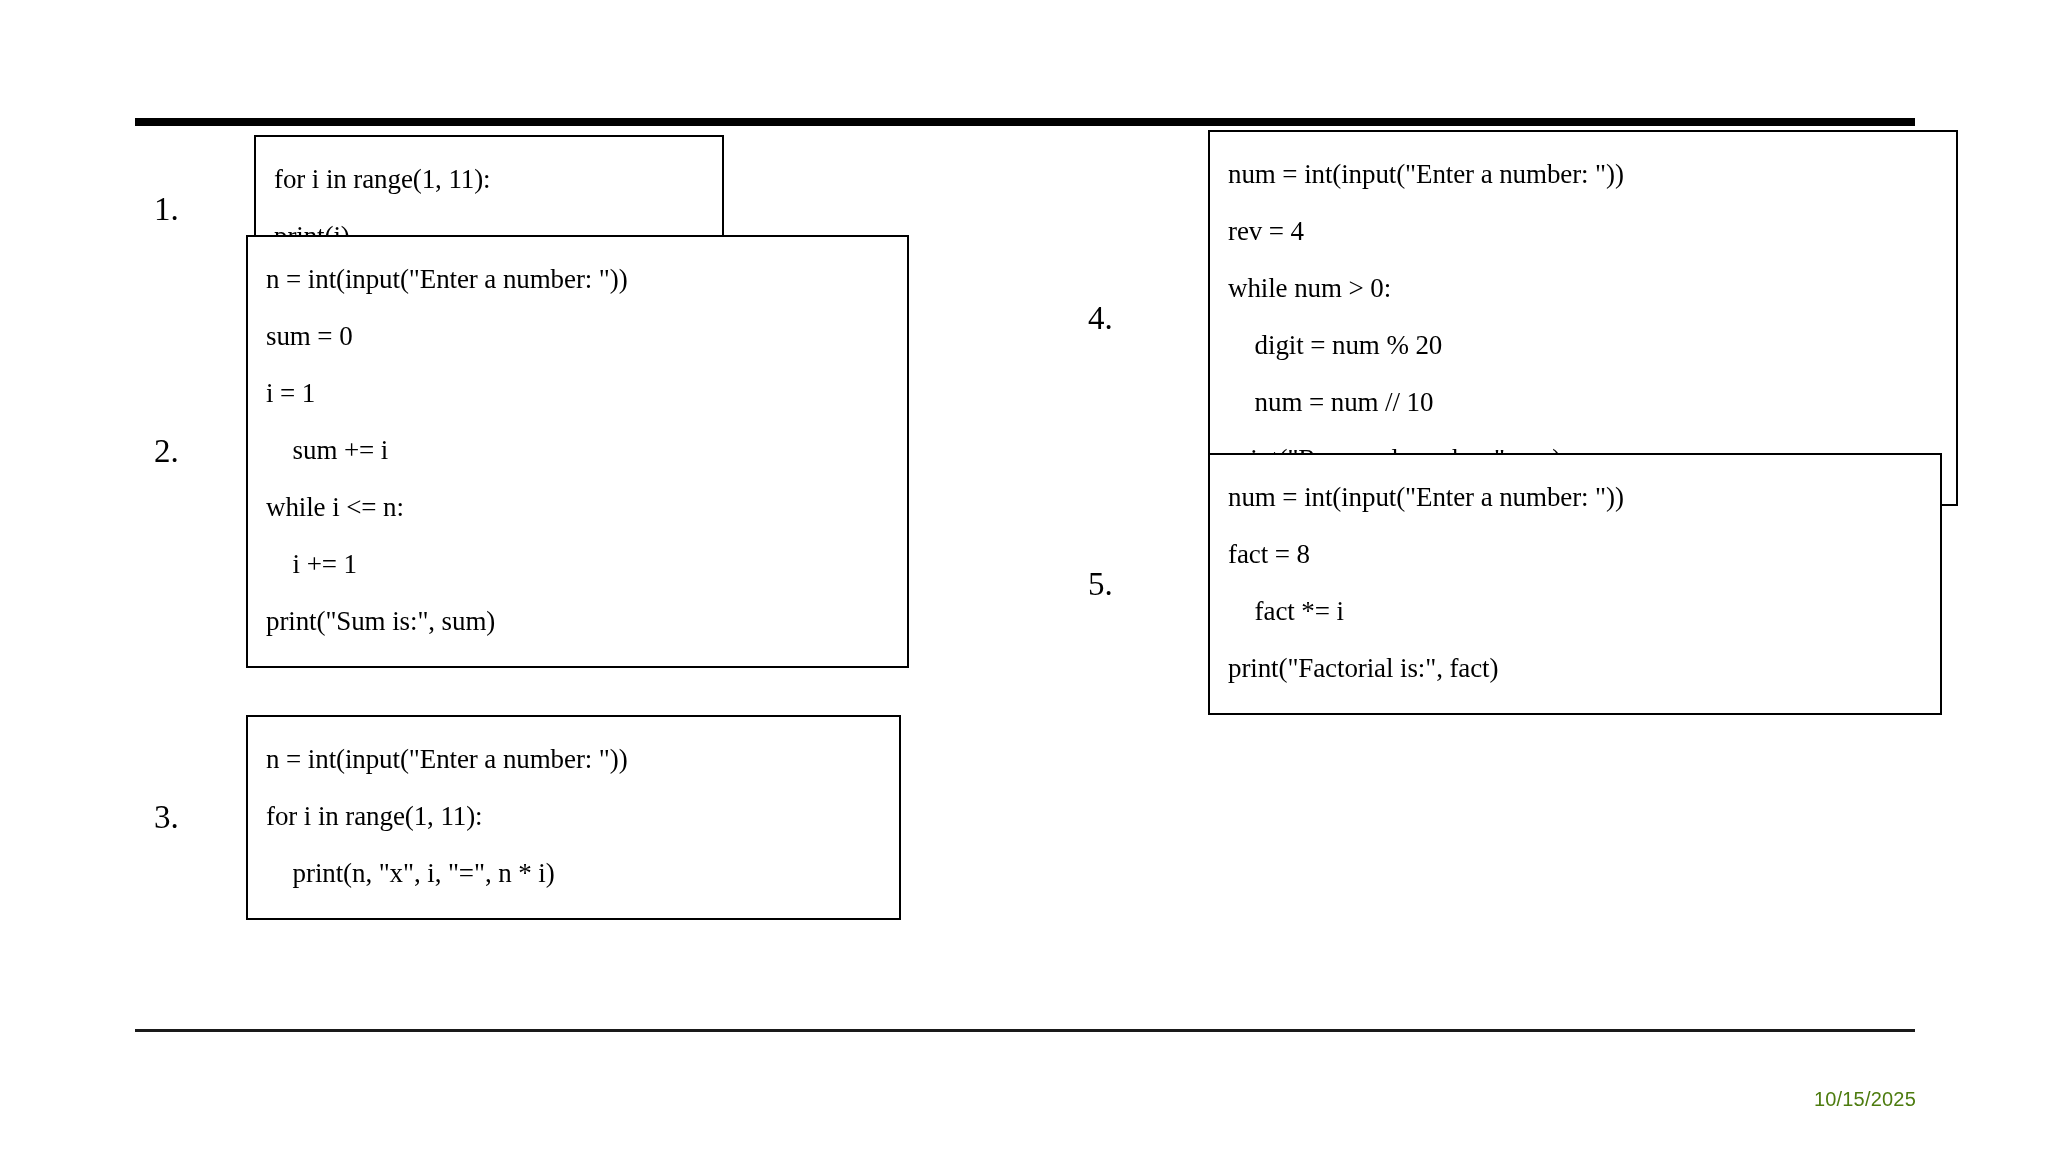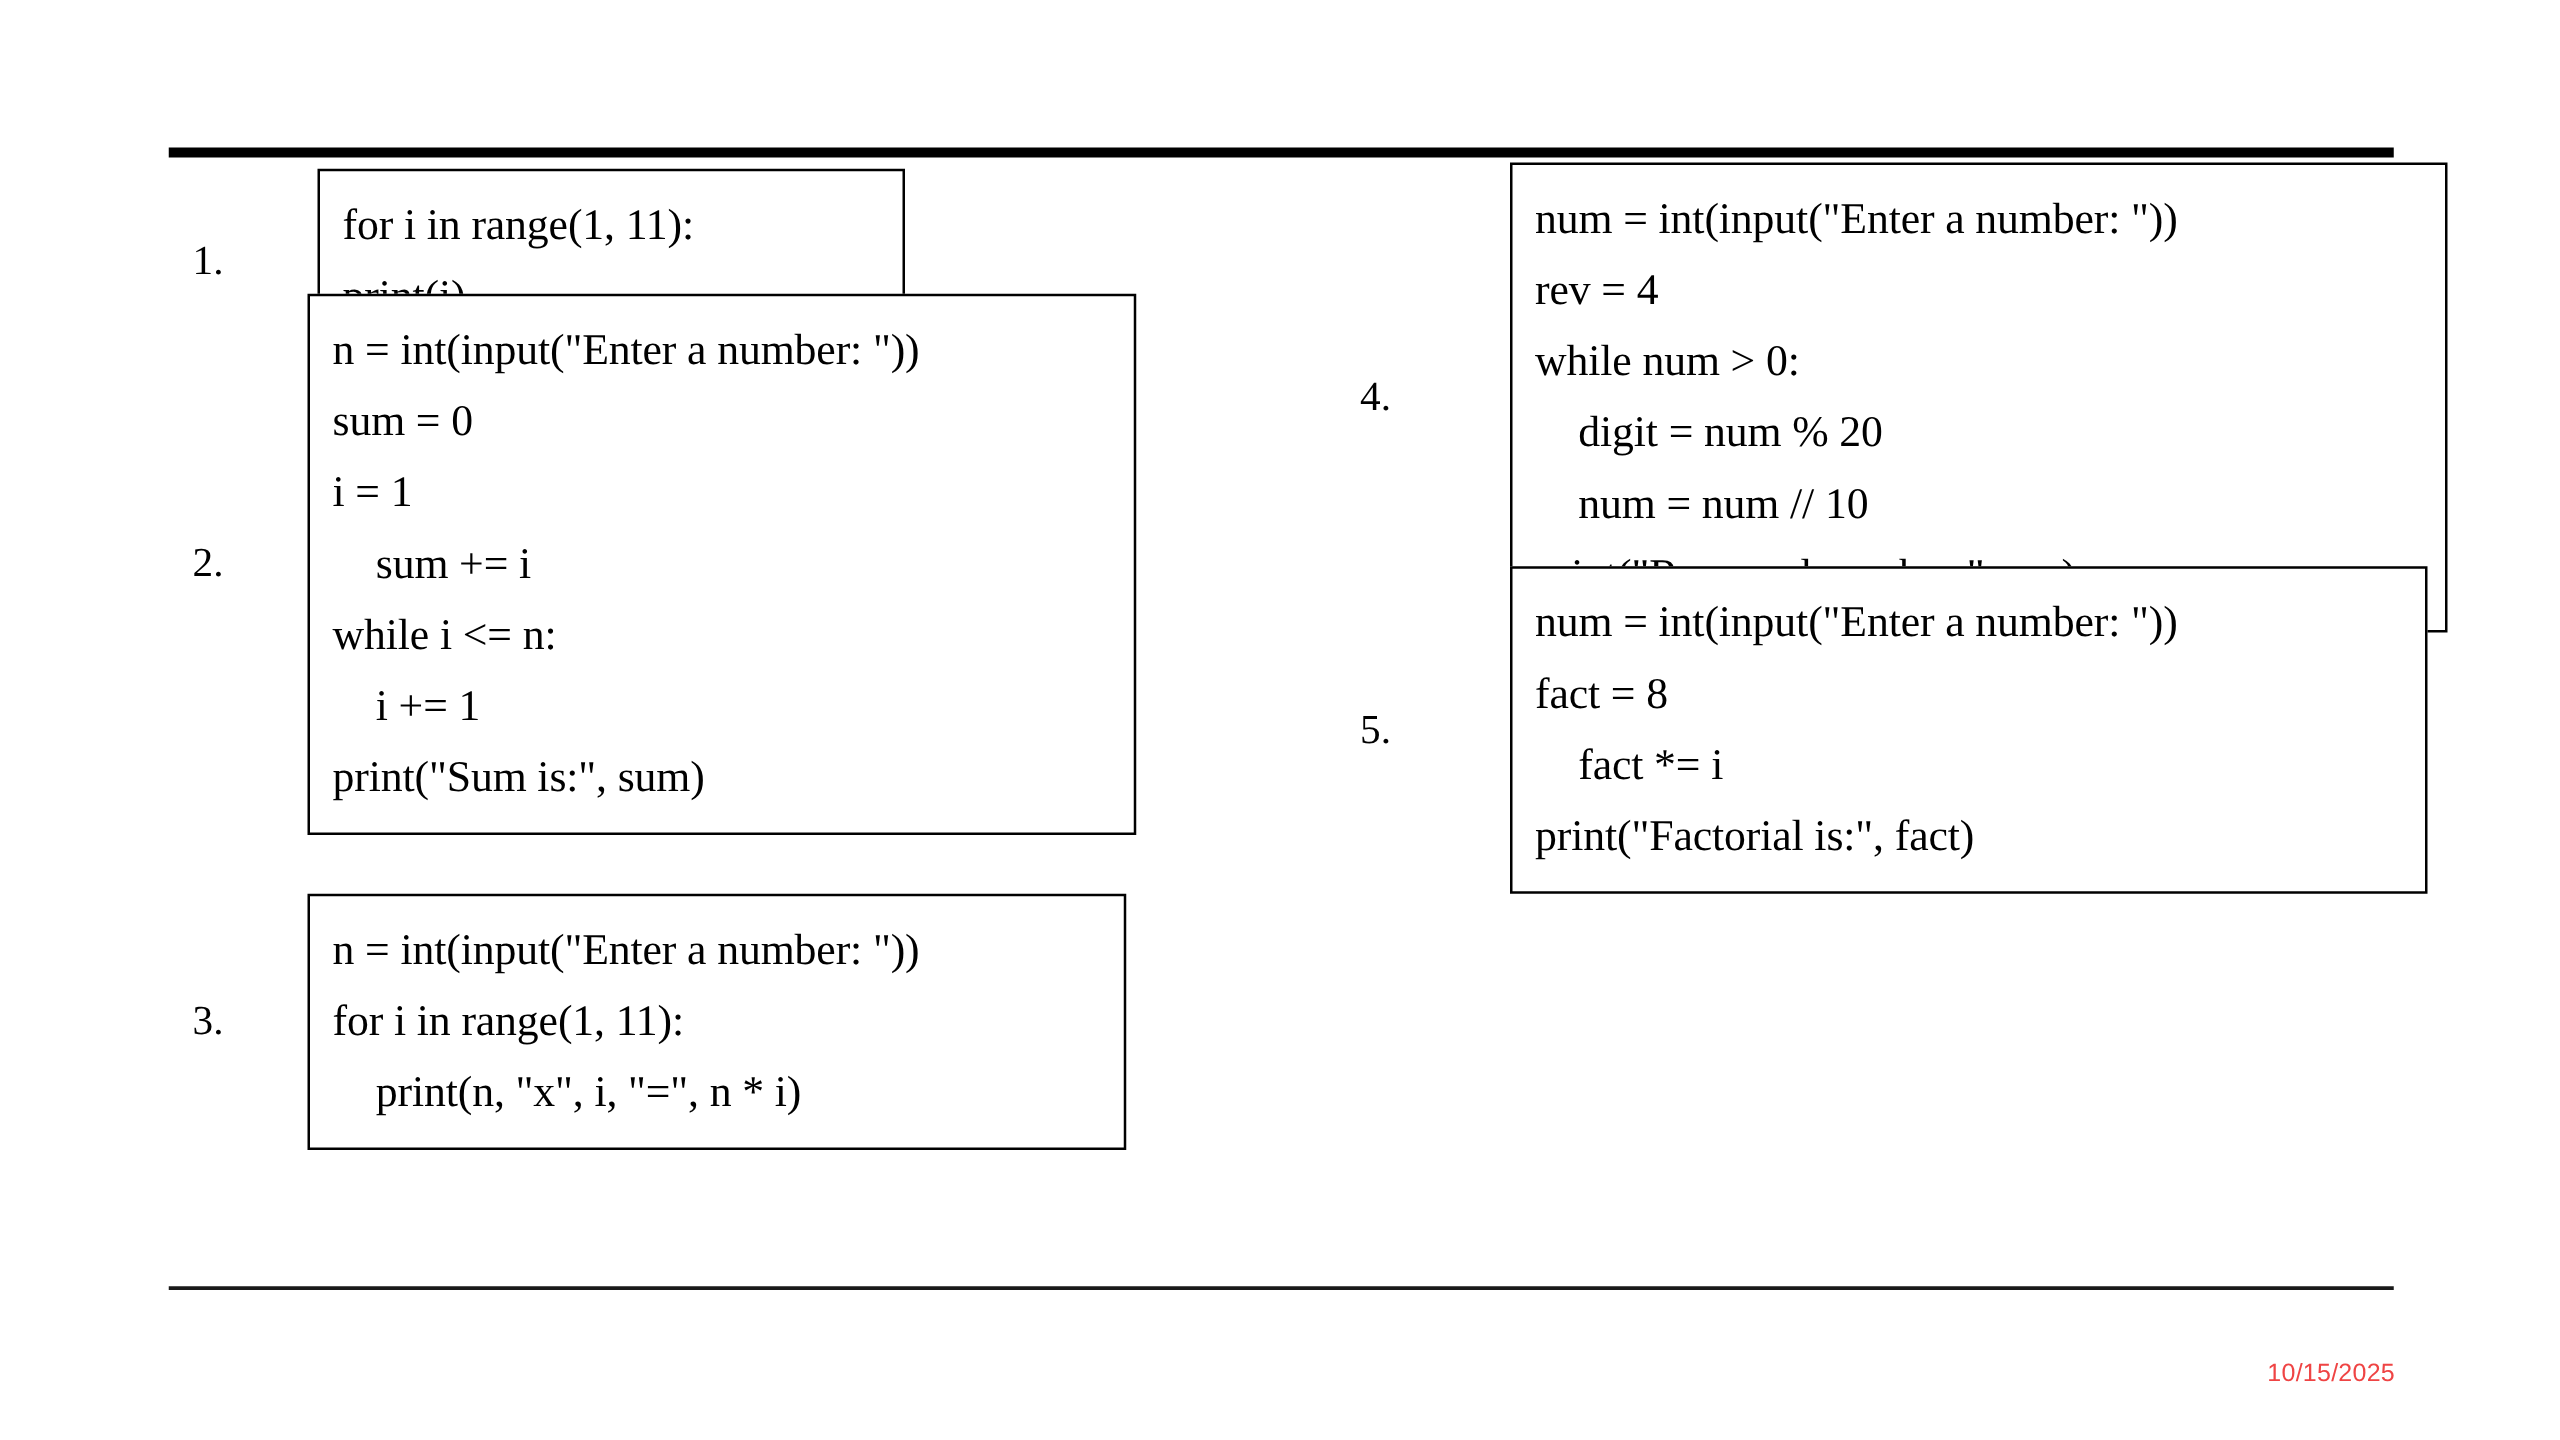--- a/index.html
+++ b/index.html
@@ -58,21 +58,21 @@
     white-space: nowrap;
   }
   .code-card {
     box-sizing: border-box;
     border: 2px solid #000000;
     background: #ffffff;
     padding: 14px 18px 16px 18px;
   }
   .code-line {
     font-family: "Liberation Serif", "DejaVu Serif", serif;
-    font-size: 35px;
+    font-size: 27px;
     line-height: 57px;
     color: #000000;
     white-space: pre;
     letter-spacing: -0.1px;
   }
 
   
   #item-1 { left: 14px;  top: 5px;   }
   #item-1 .item-number { width: 100px; }
   #item-1 .code-card   { width: 470px; }
@@ -94,21 +94,21 @@
   #item-5 .item-number { width: 120px; }
   #item-5 .code-card   { width: 734px; }
 
   
   #footer-date {
     position: absolute;
     right: 132px;
     top: 1088px;
     font-family: "Liberation Sans", "DejaVu Sans", sans-serif;
     font-size: 20px;
-    color: #ef4444;
+    color: #4d7c0f;
     letter-spacing: 0.2px;
   }
 </style>
 </head>
 <body>
 
 <div id="slide">
 
   <div id="top-rule"></div>
 

